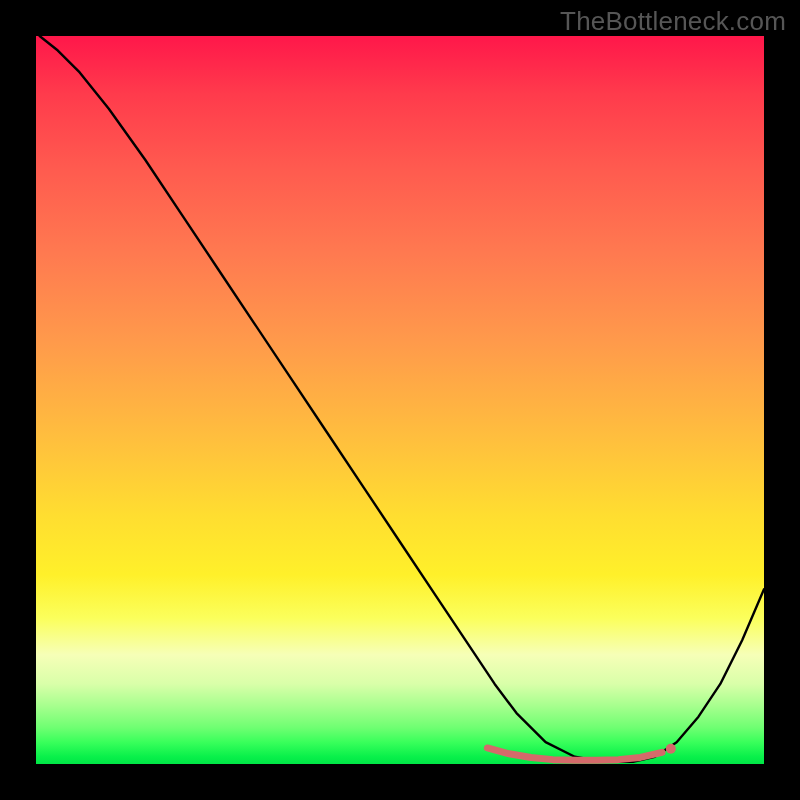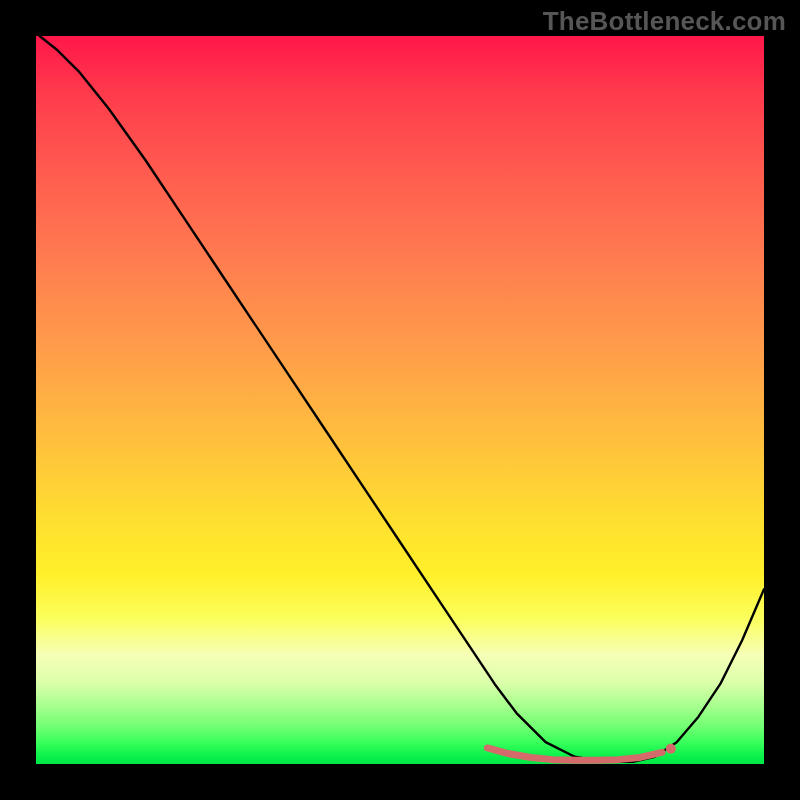--- a/index.html
+++ b/index.html
@@ -9,21 +9,21 @@
     width: 800px;
     height: 800px;
     background: #000;
   }
   .watermark {
     position: absolute;
     top: 6px;
     right: 14px;
     font-family: Arial, Helvetica, sans-serif;
     font-size: 26px;
-    font-weight: 700;
+    font-weight: 400;
     color: #565656;
     letter-spacing: 0.2px;
   }
   .plot-area {
     position: absolute;
     left: 36px;
     top: 36px;
     width: 728px;
     height: 728px;
     overflow: hidden;

